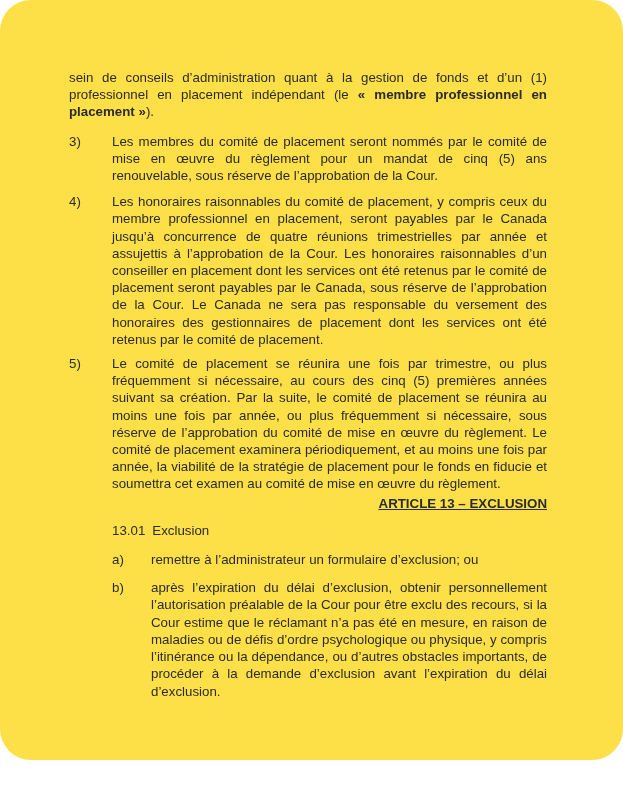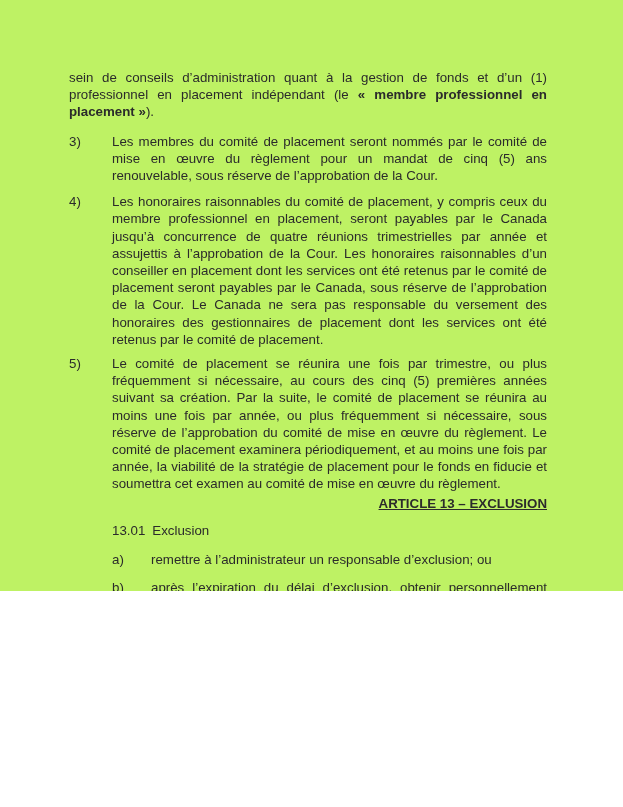--- a/index.html
+++ b/index.html
@@ -1,23 +1,24 @@
 <!DOCTYPE html>
 <html lang="fr"><head>
 <meta charset="utf-8">
 <style>
   html, body { margin: 0; padding: 0; background: #ffffff; }
   .page {
     position: relative;
     width: 623px;
-    height: 591px;
-    background: #bef264;
+    height: 760px;
+    background: #fde047;
     font-family: "Liberation Sans", "DejaVu Sans", sans-serif;
     color: #2b2b2b;
     overflow: hidden;
+    border-radius: 31px;
   }
   .content {
     position: absolute;
     left: 69px;
     top: 69px;
     width: 478px;
     font-size: 13.3px;
     line-height: 17.2px;
   }
   .para { text-align: justify; }
@@ -85,21 +86,21 @@
       <span>ARTICLE 13 – EXCLUSION</span>
     </div>
 
     <div class="section-heading">
       <span class="sec-num">13.01</span><span>Exclusion</span>
     </div>
 
 
     <div class="let-item mt-a">
       <span class="marker">a)</span>
-      <span class="item-text" style="text-align:left;">remettre à l’administrateur un responsable d’exclusion; ou</span>
+      <span class="item-text" style="text-align:left;">remettre à l’administrateur un formulaire d’exclusion; ou</span>
     </div>
 
     <div class="let-item mt-b">
       <span class="marker">b)</span>
       <span class="item-text">après l’expiration du délai d’exclusion, obtenir personnellement l’autorisation préalable de la Cour pour être exclu des recours, si la Cour estime que le réclamant n’a pas été en mesure, en raison de maladies ou de défis d’ordre psychologique ou physique, y compris l’itinérance ou la dépendance, ou d’autres obstacles importants, de procéder à la demande d’exclusion avant l’expiration du délai d’exclusion.</span>
     </div>
 
   </div>
 
 </div>

